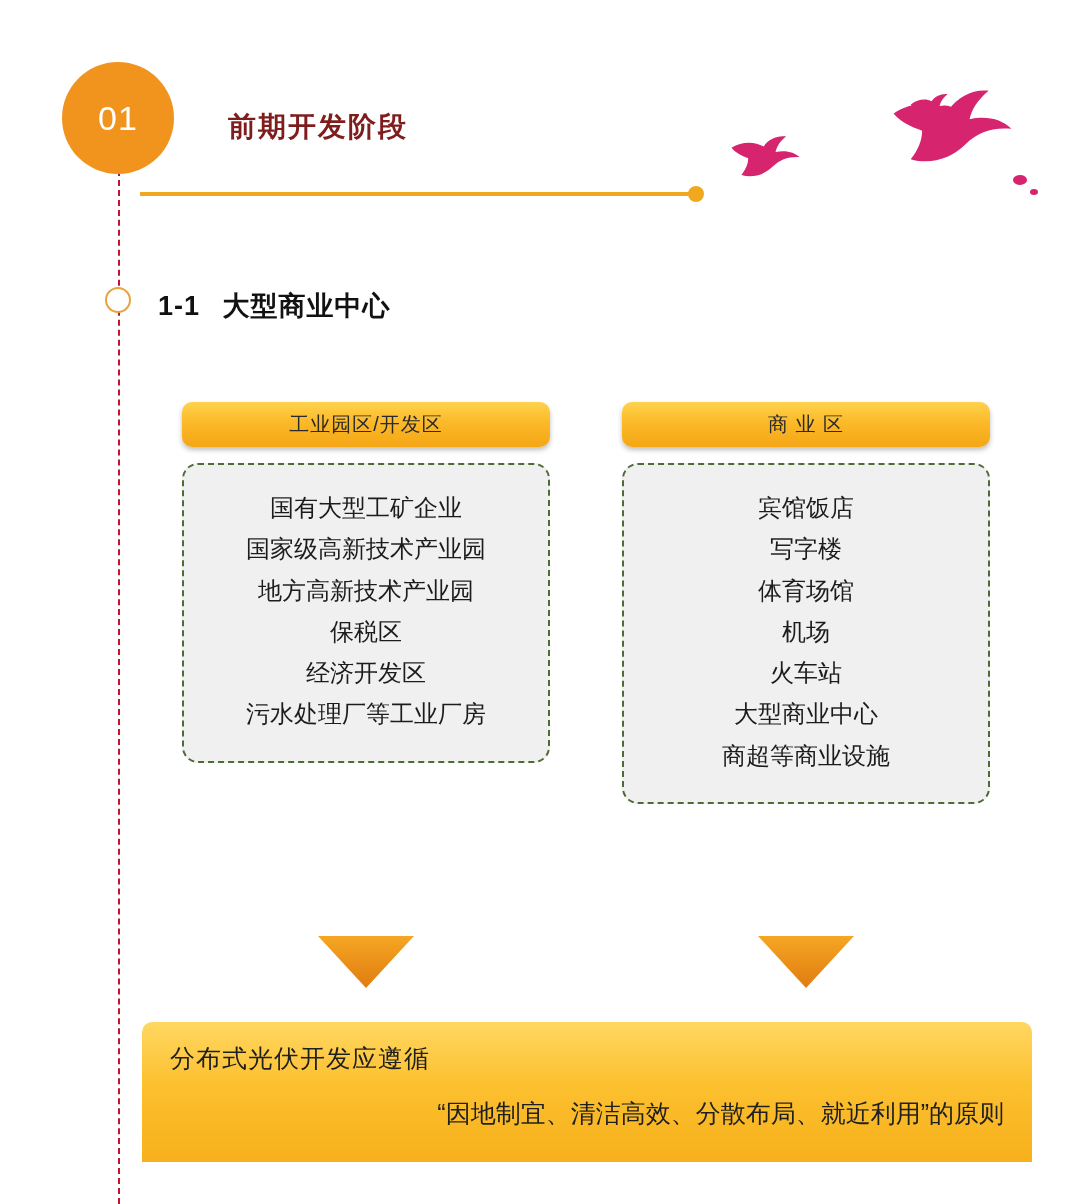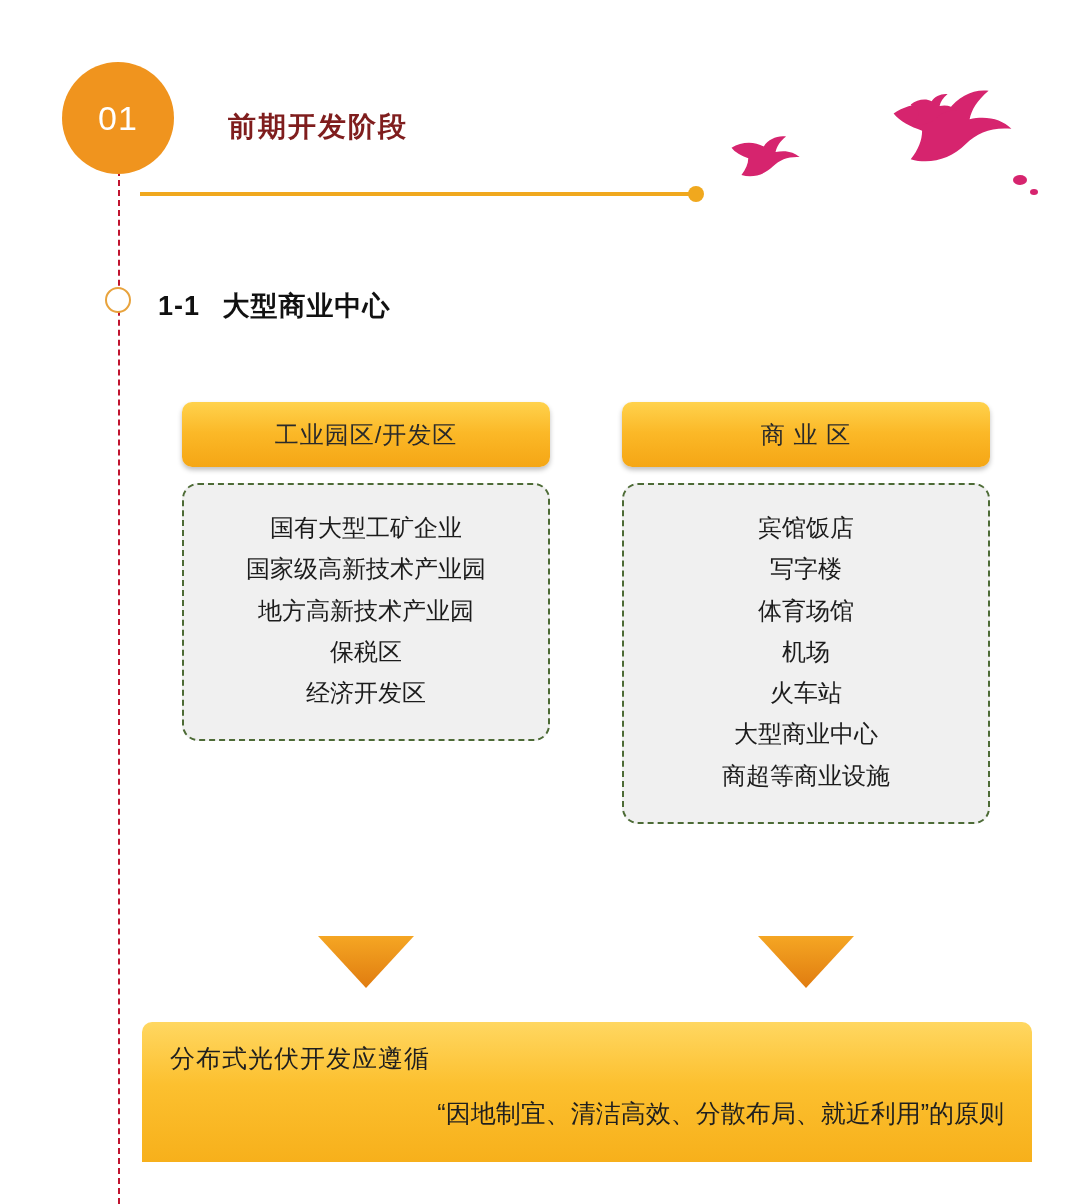--- a/index.html
+++ b/index.html
@@ -103,28 +103,28 @@
 
   
   .col {
     position: absolute;
     width: 368px;
   }
   .col-1 { left: 182px; top: 402px; }
   .col-2 { left: 622px; top: 402px; }
 
   .col-head {
-    height: 65px;
+    height: 45px;
     border-radius: 10px;
     background: linear-gradient(to bottom, #ffd24d 0%, #fbb827 48%, #f5a615 100%);
     box-shadow: 0 3px 5px rgba(0,0,0,0.25);
     display: flex;
     align-items: center;
     justify-content: center;
-    font-size: 24px;
+    font-size: 20px;
     color: #2a2a2a;
     letter-spacing: 1px;
   }
   .col-body {
     margin-top: 16px;
     border: 2px dashed #4d6b36;
     border-radius: 16px;
     background: #f0f0f0;
     padding: 22px 10px 26px 10px;
     box-sizing: border-box;
@@ -203,20 +203,21 @@
 </div>
 
 <div class="col col-1">
   <div class="col-head">工业园区/开发区</div>
   <div class="col-body">
     <div class="item">国有大型工矿企业</div>
     <div class="item">国家级高新技术产业园</div>
     <div class="item">地方高新技术产业园</div>
     <div class="item">保税区</div>
     <div class="item">经济开发区</div>
+    <div class="item">污水处理厂等工业厂房</div>
   </div>
 </div>
 
 <div class="col col-2">
   <div class="col-head">商 业 区</div>
   <div class="col-body">
     <div class="item">宾馆饭店</div>
     <div class="item">写字楼</div>
     <div class="item">体育场馆</div>
     <div class="item">机场</div>

